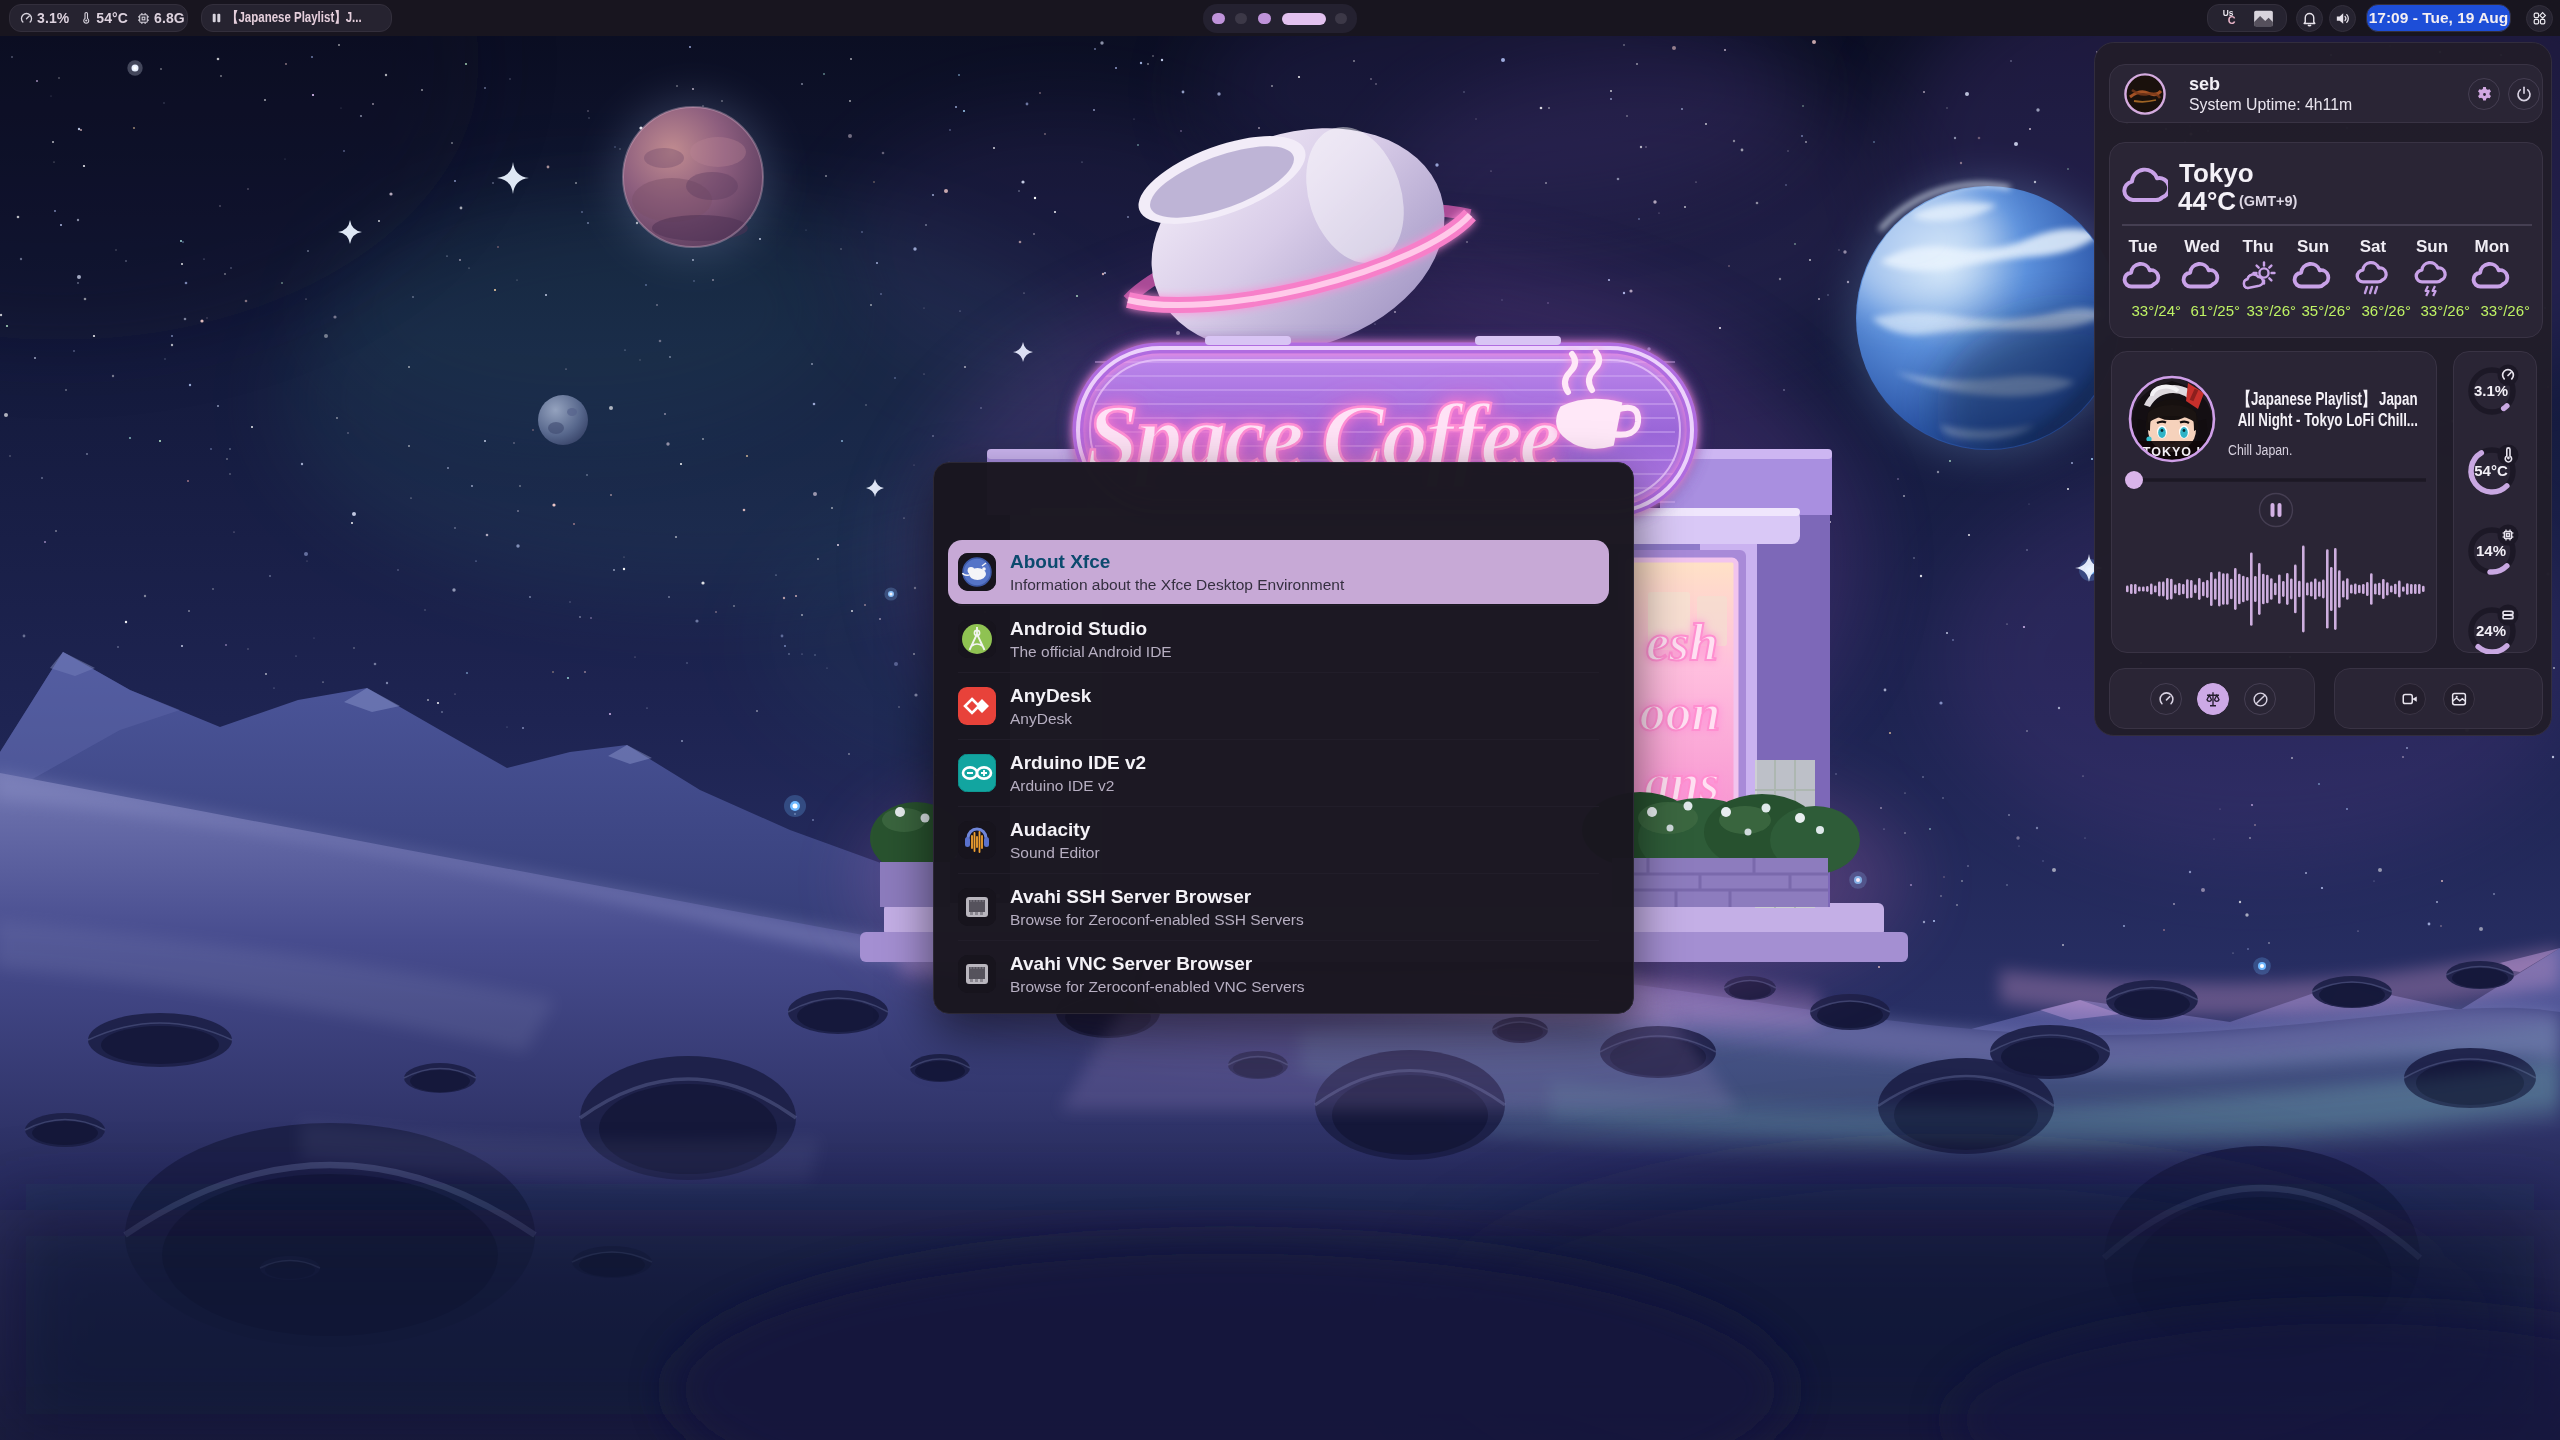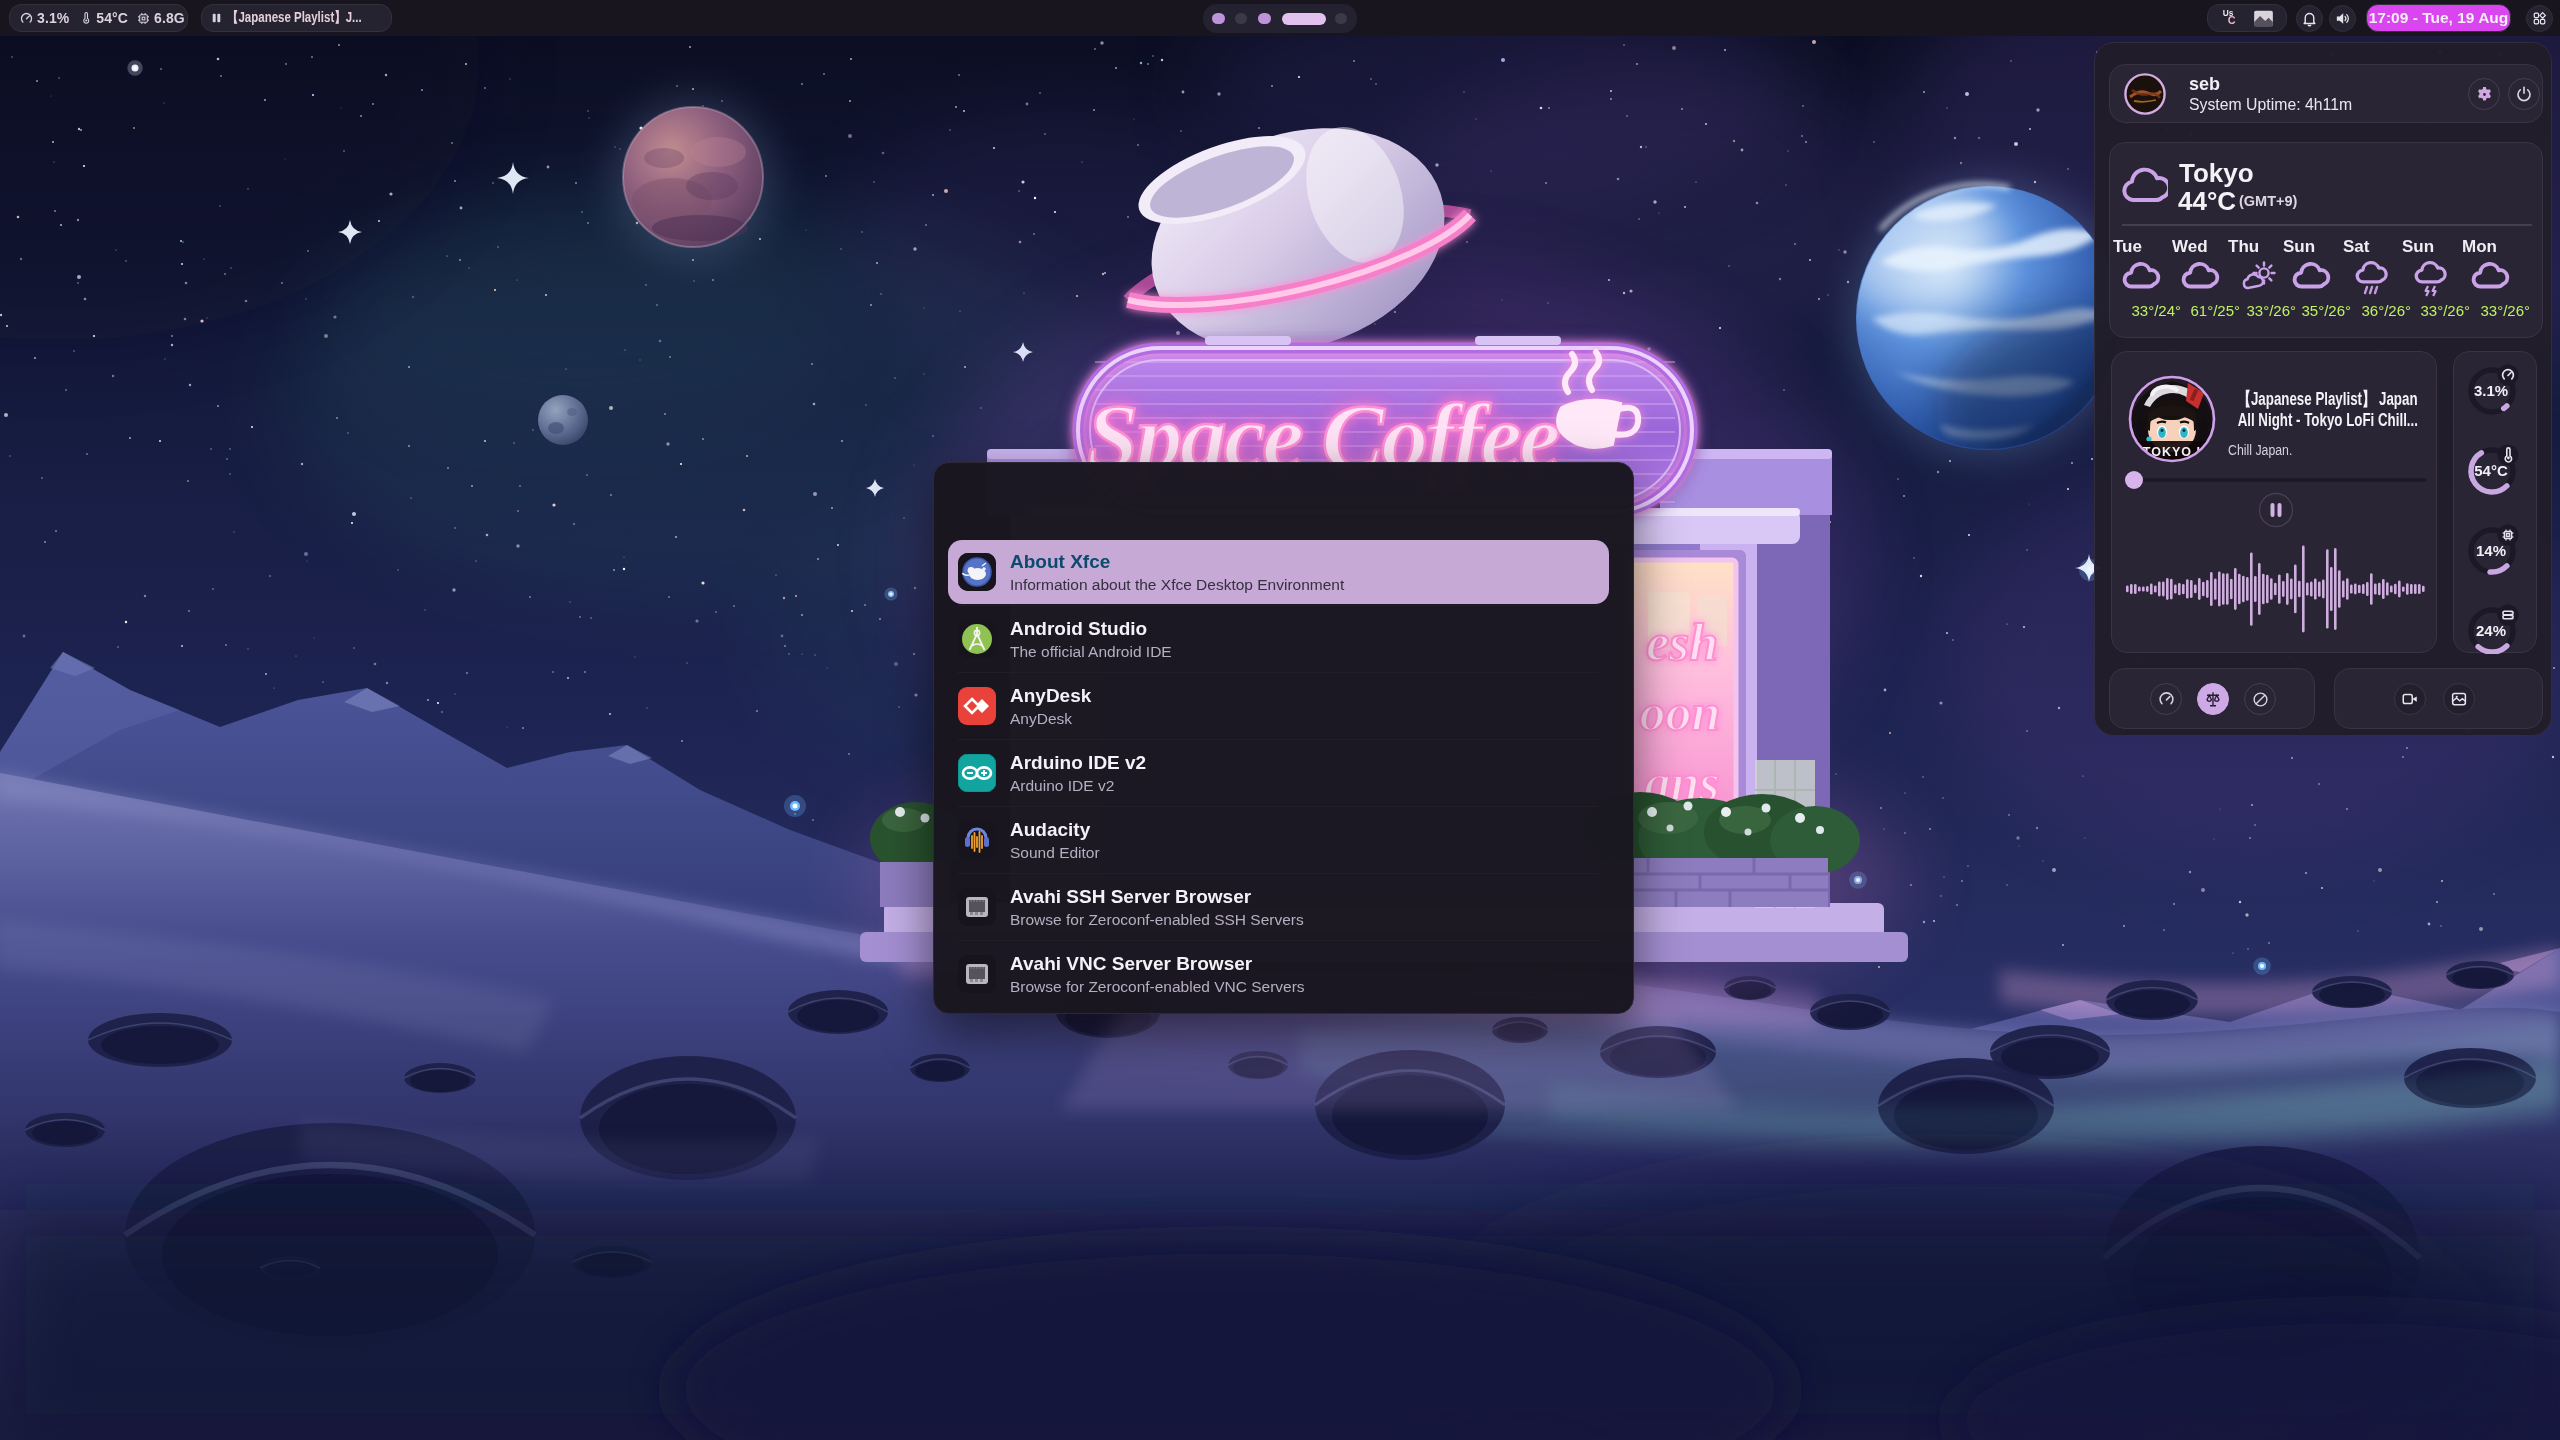--- a/index.html
+++ b/index.html
@@ -7,21 +7,21 @@
 #wall{position:absolute;left:0;top:0}
 
 #topbar{position:absolute;left:0;top:0;width:2560px;height:36px;background:#18151f}
 .tpill{position:absolute;top:4px;height:28px;background:#262330;border:1px solid #332f3c;border-radius:12px;display:flex;align-items:center;color:#ddd2de;font-size:14px;font-weight:bold;white-space:nowrap}
 .tico{display:inline-block;margin:0 4px 0 0;line-height:0}
 .tnum{margin-right:5px;letter-spacing:0.1px}
 #wsbox{position:absolute;left:1203px;top:4px;width:154px;height:29px;background:#242130;border-radius:14px}
 .wsdot{position:absolute;top:9px;width:13px;height:11px;border-radius:6px;background:#bf93da}
 .wsdot.off{background:#3c3847;width:12px}
 .wsact{position:absolute;top:8.5px;left:79px;width:44px;height:12.5px;border-radius:7px;background:#e2c1ef}
-#clockpill{position:absolute;top:4px;left:2366px;width:145px;height:28px;background:#d946ef;border:1px solid #332f3c;border-radius:12px;color:#f3eef2;font-size:15.5px;font-weight:bold;display:flex;align-items:center;justify-content:center;white-space:nowrap}
+#clockpill{position:absolute;top:4px;left:2366px;width:145px;height:28px;background:#1d4ed8;border:1px solid #332f3c;border-radius:12px;color:#f3eef2;font-size:15.5px;font-weight:bold;display:flex;align-items:center;justify-content:center;white-space:nowrap}
 .rico{position:absolute;top:5px;width:27px;height:27px;background:#262330;border:1px solid #332f3c;border-radius:50%;display:flex;align-items:center;justify-content:center}
 
 #launcher{position:absolute;left:933px;top:462px;width:701px;height:552px;background:rgba(25,22,31,0.985);border:1px solid #2c2835;border-radius:16px;box-shadow:0 18px 50px rgba(0,0,0,0.55)}
 #searchbox{position:absolute;left:18px;top:19px;width:663px;height:34px;border:1.6px solid #c7b2da;border-radius:17px;background:#1d1a26;display:flex;align-items:center;color:#d6d0e0;font-size:18px}
 #searchbox svg{margin:0 10px 0 13px}
 .lrow{position:absolute;left:14px;width:661px;height:64px;border-radius:14px;display:flex;align-items:center}
 .lrow.hl{background:#c7a9d6}
 .lsep{position:absolute;left:24px;width:641px;height:1px;background:#211d29}
 .licon{width:38px;height:38px;border-radius:10px;margin-left:10px;flex:none;background:#17141d;display:flex;align-items:center;justify-content:center}
 .ltxt{margin-left:14px;line-height:1}
@@ -38,21 +38,21 @@
 #gcard{left:358px;top:308px;width:84px;height:302px}
 #b1card{left:14px;top:625px;width:206px;height:61px}
 #b2card{left:239px;top:625px;width:209px;height:61px}
 .cbtn{position:absolute;width:32px;height:32px;border-radius:50%;border:1.3px solid #453e52;display:flex;align-items:center;justify-content:center}
 .uname{position:absolute;left:79px;top:9px;font-size:18px;font-weight:bold;color:#f2eff5}
 .uup{position:absolute;left:79px;top:30px;font-size:17px;color:#eae6ef;transform:scaleX(0.93);transform-origin:0 0;white-space:nowrap}
 .wcity{position:absolute;left:69px;top:15px;font-size:26px;font-weight:bold;color:#f4f1f7}
 .wtempbig{position:absolute;left:68px;top:43px;font-size:26px;font-weight:bold;color:#f4f1f7}
 .wgmt{position:absolute;left:129px;top:50px;font-size:14.5px;font-weight:bold;color:#ddd7e4}
 .wdiv{position:absolute;left:12px;top:81px;width:410px;height:1.5px;background:#453f52}
-.wday{position:absolute;top:94px;width:60px;font-size:17px;font-weight:bold;color:#f0edf4}
+.wday{position:absolute;top:94px;width:60px;text-align:center;font-size:17px;font-weight:bold;color:#f0edf4}
 .wtemp{position:absolute;top:159px;width:76px;text-align:right;font-size:15px;color:#bef264}
 .mtit{position:absolute;left:96px;top:37px;width:228px;text-align:center;font-size:18px;font-weight:bold;color:#f4f1f7;line-height:21px;white-space:nowrap;transform:scaleX(0.74);transform-origin:50% 0}
 .msub{position:absolute;left:116px;top:90px;font-size:14px;color:#d8d2e0;transform:scaleX(0.88);transform-origin:0 0;white-space:nowrap}
 </style></head><body>
 <svg id="wall" width="2560" height="1440" viewBox="0 0 2560 1440">
 <defs>
 <linearGradient id="sky" x1="0" y1="0" x2="0" y2="1">
 <stop offset="0" stop-color="#0a0d20"></stop>
         <stop offset="0.25" stop-color="#141a3c"></stop>
 <stop offset="0.5" stop-color="#1e2452"></stop>

